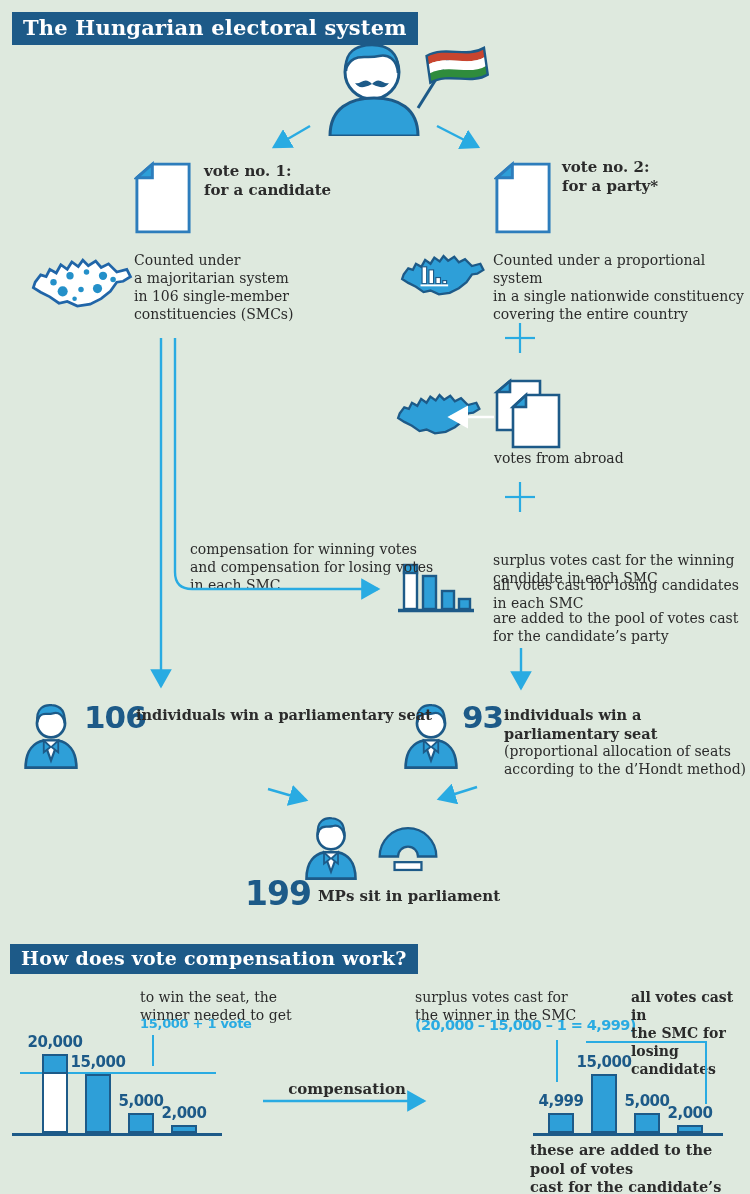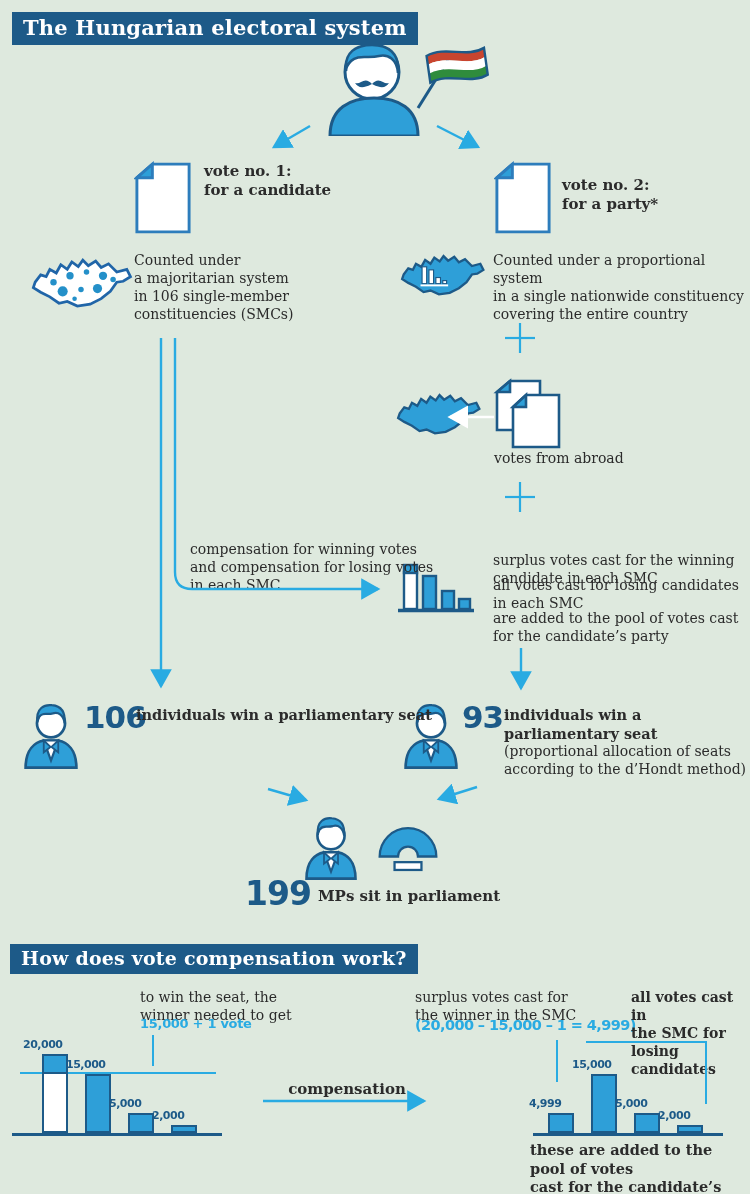--- a/index.html
+++ b/index.html
@@ -20,22 +20,22 @@
   .bignum{position:absolute;font-family:"DejaVu Sans",sans-serif;font-weight:bold;color:#1d5a88;
           font-size:31px;line-height:1;letter-spacing:-1px;z-index:4;}
   .accent{color:#29abe2;}
   .comp-label{width:168px;text-align:center;}
   
   .chart{position:absolute;z-index:4;border-bottom:3px solid #1d5a88;overflow:visible;}
   .bar{position:absolute;bottom:0;width:26px;background:#2e9fd8;border:2px solid #1d5a88;box-sizing:border-box;}
   .bar.split{background:#fff;}
   .bar .cap{position:absolute;top:-2px;left:-2px;width:calc(100% + 4px);background:#2e9fd8;
             border:2px solid #1d5a88;box-sizing:border-box;}
-  .bar-label{position:absolute;width:64px;text-align:left;font-family:"DejaVu Sans",sans-serif;
-             font-weight:bold;font-size:11px;color:#1d5a88;letter-spacing:-0.5px;}
+  .bar-label{position:absolute;width:64px;text-align:center;font-family:"DejaVu Sans",sans-serif;
+             font-weight:bold;font-size:15px;color:#1d5a88;letter-spacing:-0.5px;}
   .threshold{position:absolute;left:8px;width:196px;height:2px;background:#29abe2;}
 </style>
 </head>
 <body>
 
 <div class="canvas">
 
   <svg class="overlay" width="750" height="1194" viewBox="0 0 750 1194">
     <defs>
       <marker id="ab" markerWidth="9" markerHeight="9" refX="7" refY="4.5" orient="auto">
@@ -112,21 +112,21 @@
   </svg>
   <div class="txt pre" style="left:134px;top:252px;">Counted under
 a majoritarian system
 in 106 single-member
 constituencies (SMCs)</div>
 
   <svg class="abs icon" style="left:494px;top:161px;" width="58" height="74" viewBox="0 0 60 76">
     <path d="M19,3 L57,3 L57,73 L3,73 L3,17 Z" fill="#ffffff" stroke="#2d7dbc" stroke-width="3"></path>
     <path d="M19,3 L19,17 L3,17 Z" fill="#2e9fd8" stroke="#2d7dbc" stroke-width="3"></path>
   </svg>
-  <div class="txt pre bold" style="left:562px;top:176px;font-size:15px;">vote no. 2:
+  <div class="txt pre bold" style="left:562px;top:158px;font-size:15px;">vote no. 2:
 for a party*</div>
 
   <svg class="abs icon" style="left:396px;top:245px;" width="92" height="62" viewBox="0 0 120 72">
     <path d="M10,34 L16,26 L22,28 L26,20 L33,24 L38,15 L45,20 L50,12 L57,17 L62,10 L68,16 L76,11 L82,18 L90,14 L99,23 L110,20 L114,28 L106,33 L99,34 L92,44 L82,52 L70,58 L56,60 L45,55 L36,57 L26,50 L16,45 L8,40 Z" fill="#2e9fd8" stroke="#1d5a88" stroke-width="3"></path>
     <g>
       <rect x="34" y="24" width="6" height="22" fill="#fff" stroke="#1d5a88" stroke-width="1.5"></rect>
       <rect x="43" y="28" width="6" height="18" fill="#fff" stroke="#1d5a88" stroke-width="1.5"></rect>
       <rect x="52" y="38" width="6" height="8" fill="#fff" stroke="#1d5a88" stroke-width="1.5"></rect>
       <rect x="61" y="42" width="5" height="4" fill="#fff" stroke="#1d5a88" stroke-width="1.5"></rect>
       <rect x="32" y="47" width="36" height="2.5" fill="#fff"></rect>

